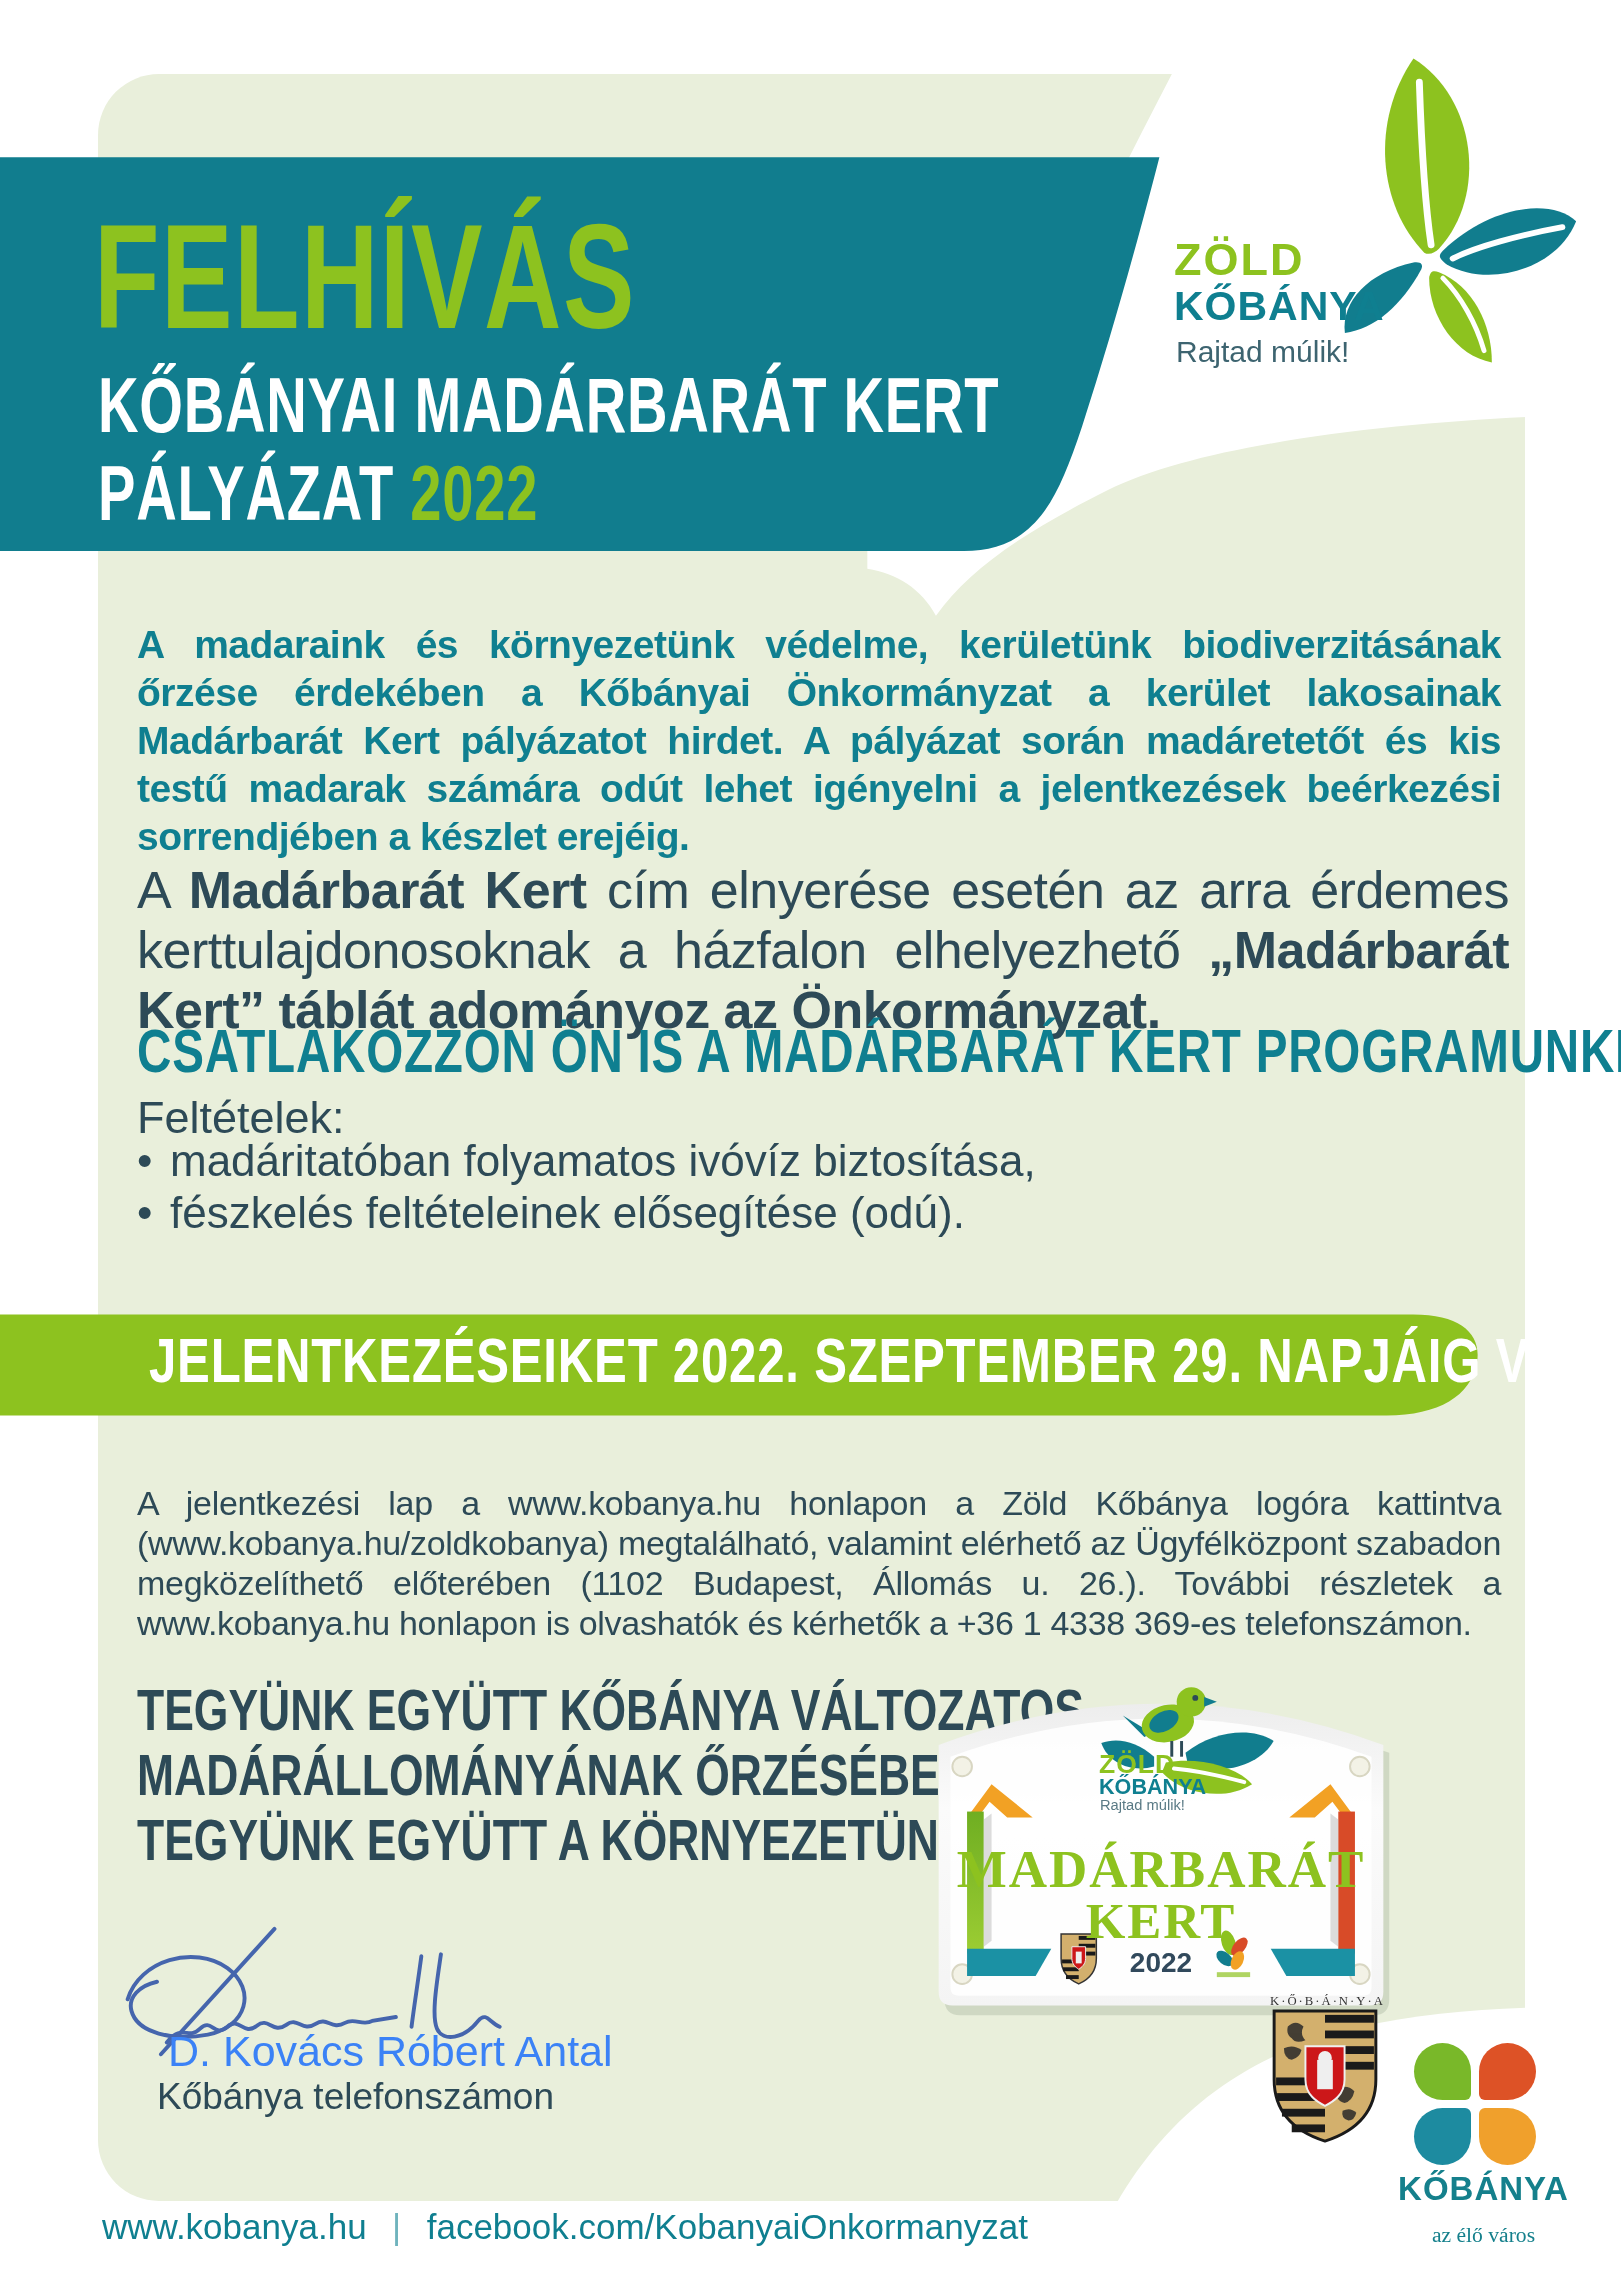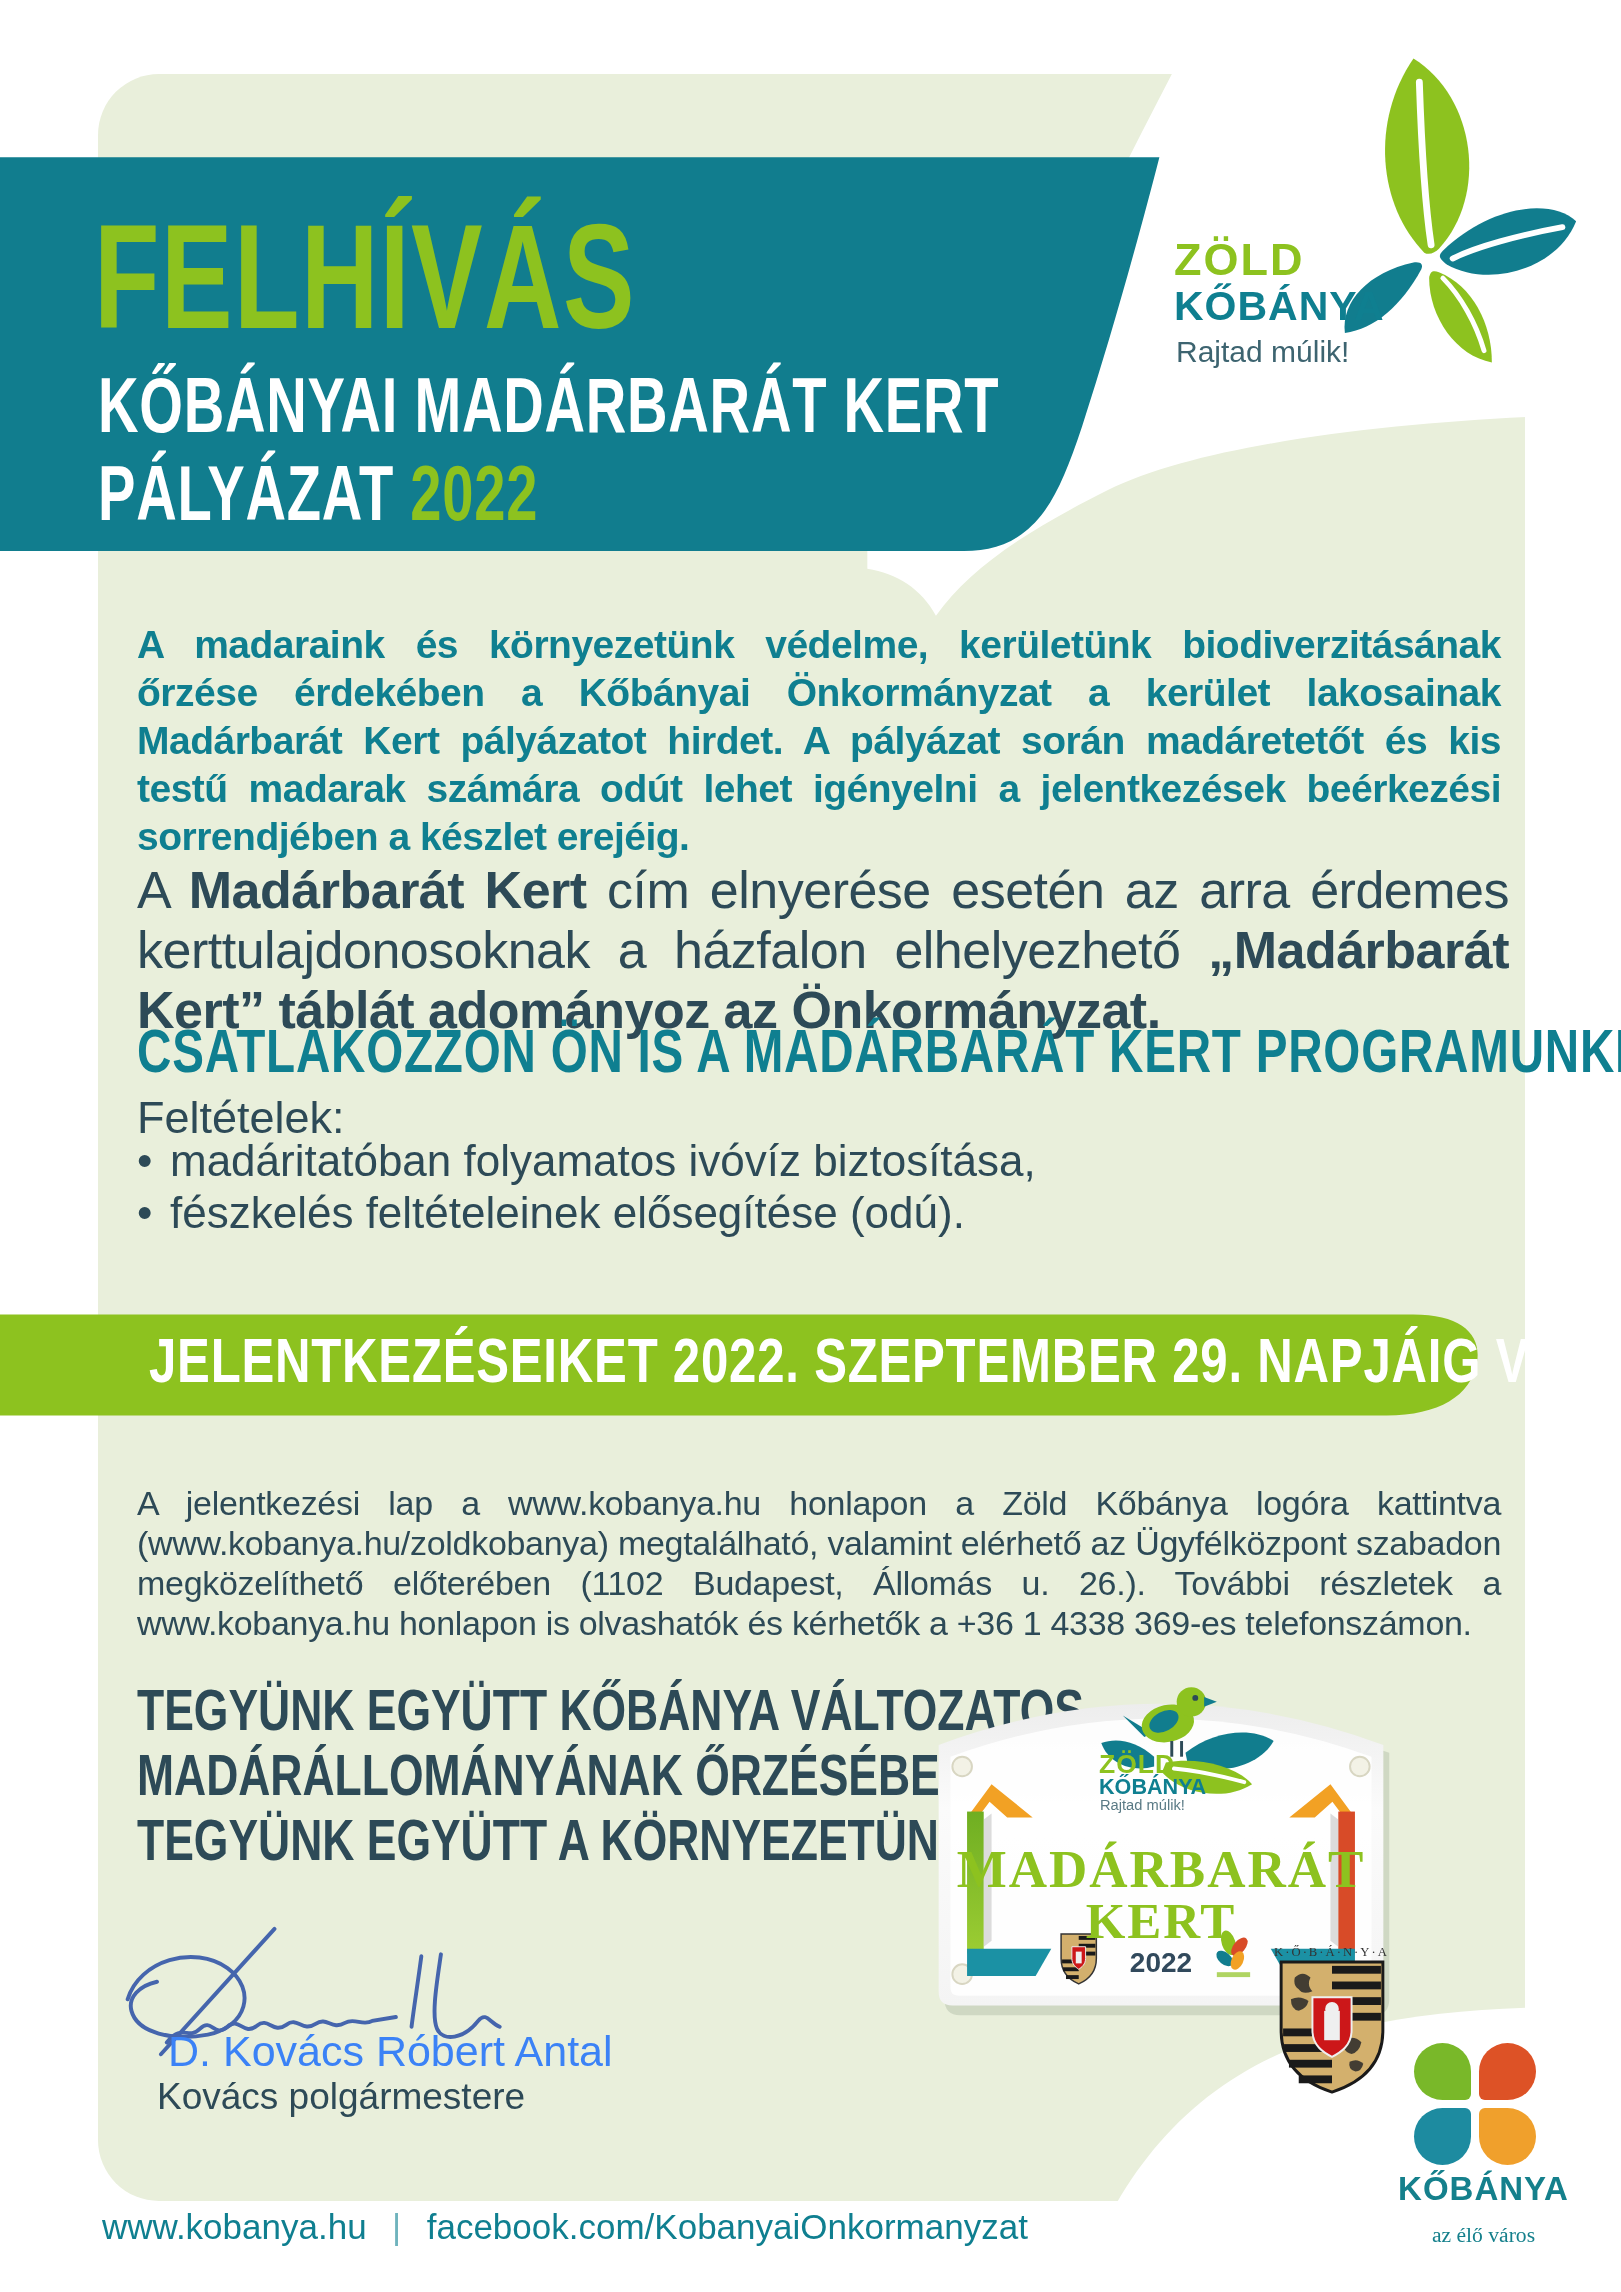--- a/index.html
+++ b/index.html
@@ -44,21 +44,21 @@
   .plaque .ptxt{position:absolute;white-space:nowrap;}
   .p-zold{left:178px;top:102px;font-size:26.5px;font-weight:bold;color:#8dc21f;letter-spacing:1px;}
   .p-kob{left:178px;top:127px;font-size:21.6px;font-weight:bold;color:#0f7f90;}
   .p-tag{left:179px;top:150px;font-size:14.7px;color:#5a7a85;}
   .p-title1{left:240px;top:192px;transform:translateX(-50%);font-family:"Liberation Serif",serif;
             font-size:53px;font-weight:bold;color:#8dc21f;letter-spacing:2px;text-align:right;}
   .p-title2{left:240px;top:245px;transform:translateX(-50%);font-family:"Liberation Serif",serif;
             font-size:51px;font-weight:bold;color:#8dc21f;letter-spacing:2px;}
   .p-year{left:240px;top:300px;transform:translateX(-50%);font-size:28px;font-weight:bold;color:#31495c;}
   
-  .coat{position:absolute;left:1270px;top:1945px;width:123px;height:157px;text-align:center;}
+  .coat{position:absolute;left:1270px;top:1994px;width:123px;height:157px;}
   .coat-caption{font-size:12.7px;color:#333;letter-spacing:2px;font-family:"Liberation Serif",serif;}
   
   .citylogo{position:absolute;left:1400px;top:2041px;width:167px;height:196px;}
   .petals{position:absolute;left:9.8px;top:0;width:133px;height:127px;}
   .petal{position:absolute;width:57px;height:57px;}
   .pt-tl{left:3.9px;top:2px;background:#79b829;border-radius:50% 50% 5.9px 50%;}
   .pt-tr{left:69px;top:2px;background:#dd5226;border-radius:50% 50% 50% 5.9px;}
   .pt-bl{left:3.9px;top:67px;background:#1d8ba0;border-radius:50% 5.9px 50% 50%;}
   .pt-br{left:69px;top:67px;background:#f0a02c;border-radius:5.9px 50% 50% 50%;}
   .city-name{position:absolute;left:50%;top:129px;transform:translateX(-50%);font-size:33px;
@@ -149,21 +149,21 @@
   <svg class="abs" style="left:110px;top:1917px;" width="421" height="152" viewBox="0 0 430 155" aria-hidden="true">
     <g fill="none" stroke="#4565ad" stroke-width="4" stroke-linecap="round">
       <path d="M 18,84 C 30,44 86,28 120,52 C 150,74 140,112 100,120 C 64,127 28,118 22,96 C 18,82 30,70 48,66"></path>
       <path d="M 168,12 L 52,140"></path>
       <path d="M 58,128 C 74,108 80,126 92,114 C 104,102 106,124 120,112 C 132,101 136,122 150,111 C 162,101 166,120 180,110 C 192,101 196,118 210,109 C 222,101 226,116 240,108 C 250,102 258,112 268,106 L 292,102"></path>
       <path d="M 318,40 C 314,70 310,95 308,112"></path>
       <path d="M 338,38 C 334,66 328,100 334,114 C 340,128 362,124 376,106 C 384,96 388,108 398,112"></path>
     </g>
   </svg>
   <div class="sig-name">D. Kovács Róbert Antal</div>
-  <div class="sig-title">Kovács polgármestere</div>
+  <div class="sig-title">Kőbánya telefonszámon</div>
 
   <div class="plaque">
     <svg width="480" height="382" viewBox="0 0 490 390" aria-hidden="true">
       <defs>
         <linearGradient id="board" x1="0" y1="0" x2="0" y2="1">
           <stop offset="0" stop-color="#ededed"></stop>
             <stop offset="0.35" stop-color="#fbfbfb"></stop>
             <stop offset="1" stop-color="#f4f4f4"></stop>
         </linearGradient>
         <linearGradient id="gbar" x1="0" y1="0" x2="0" y2="1">

